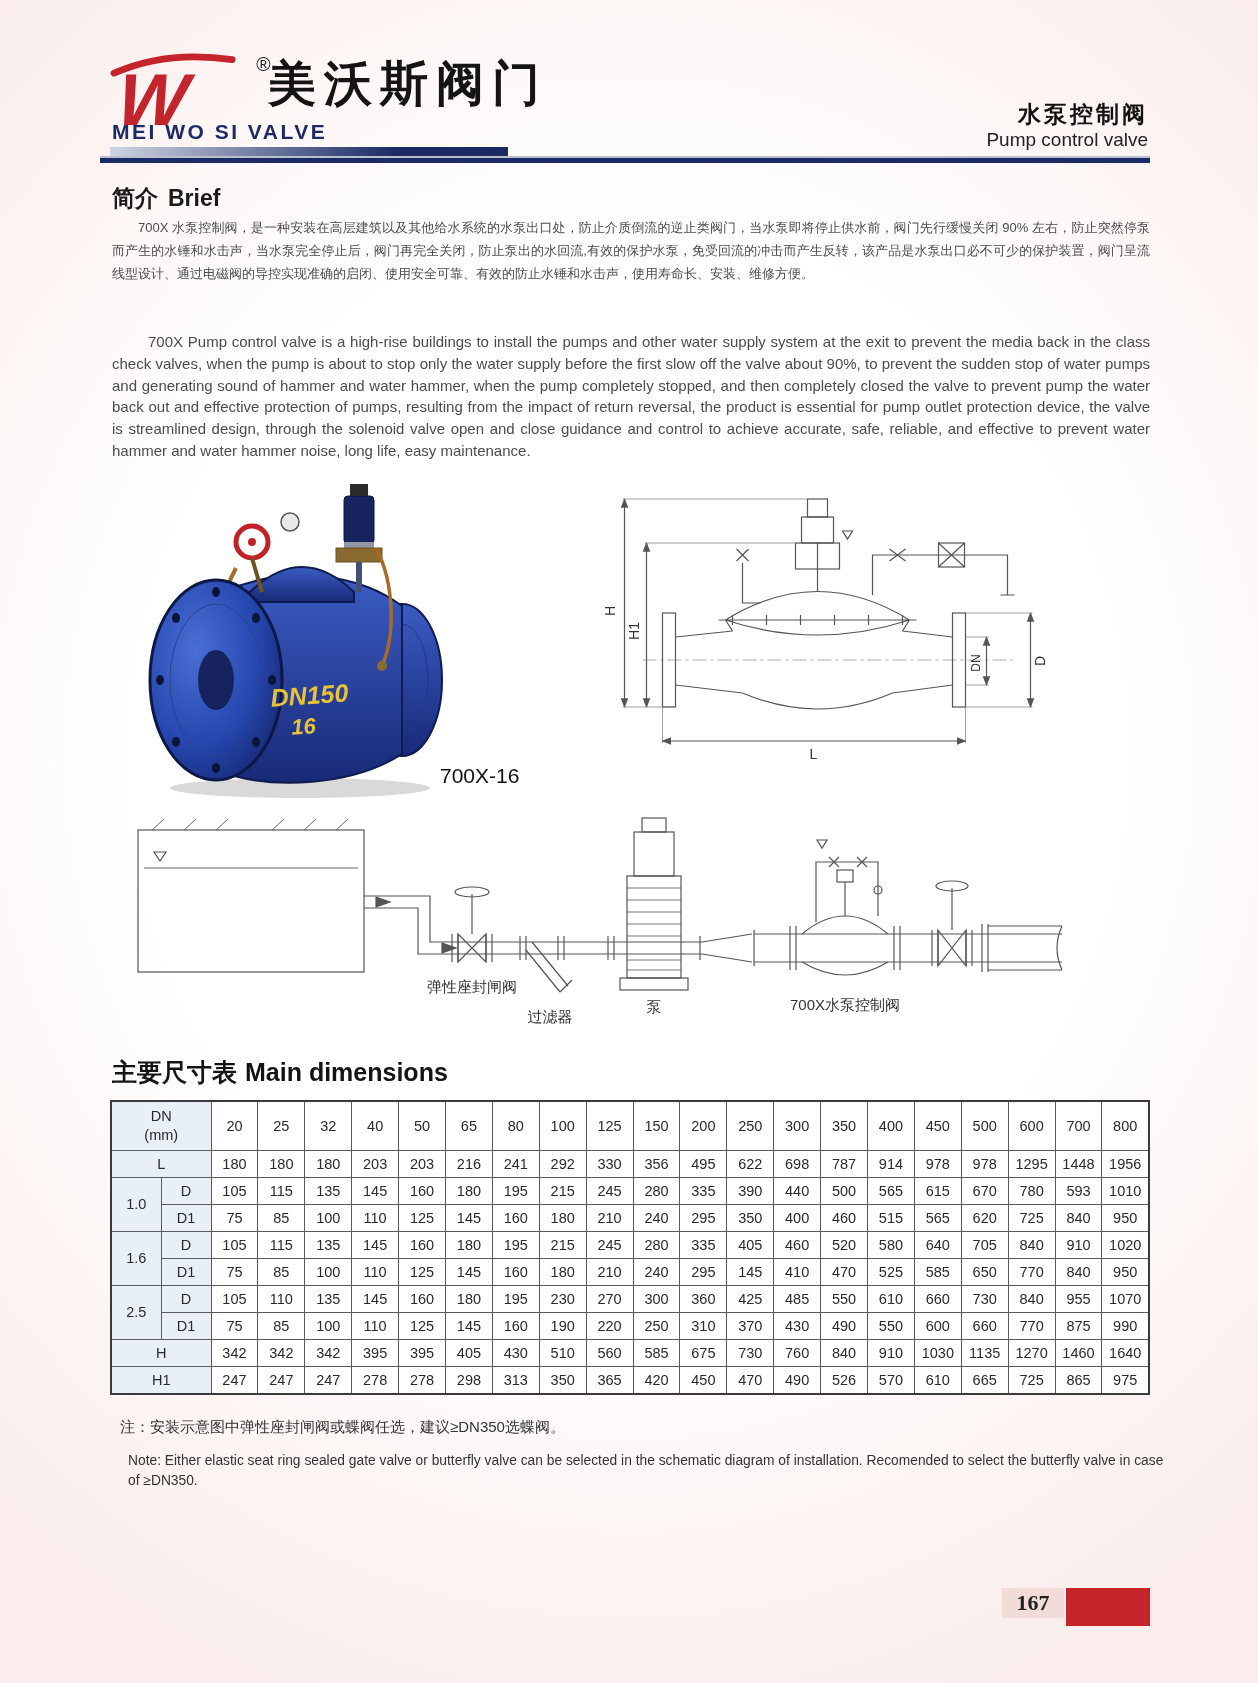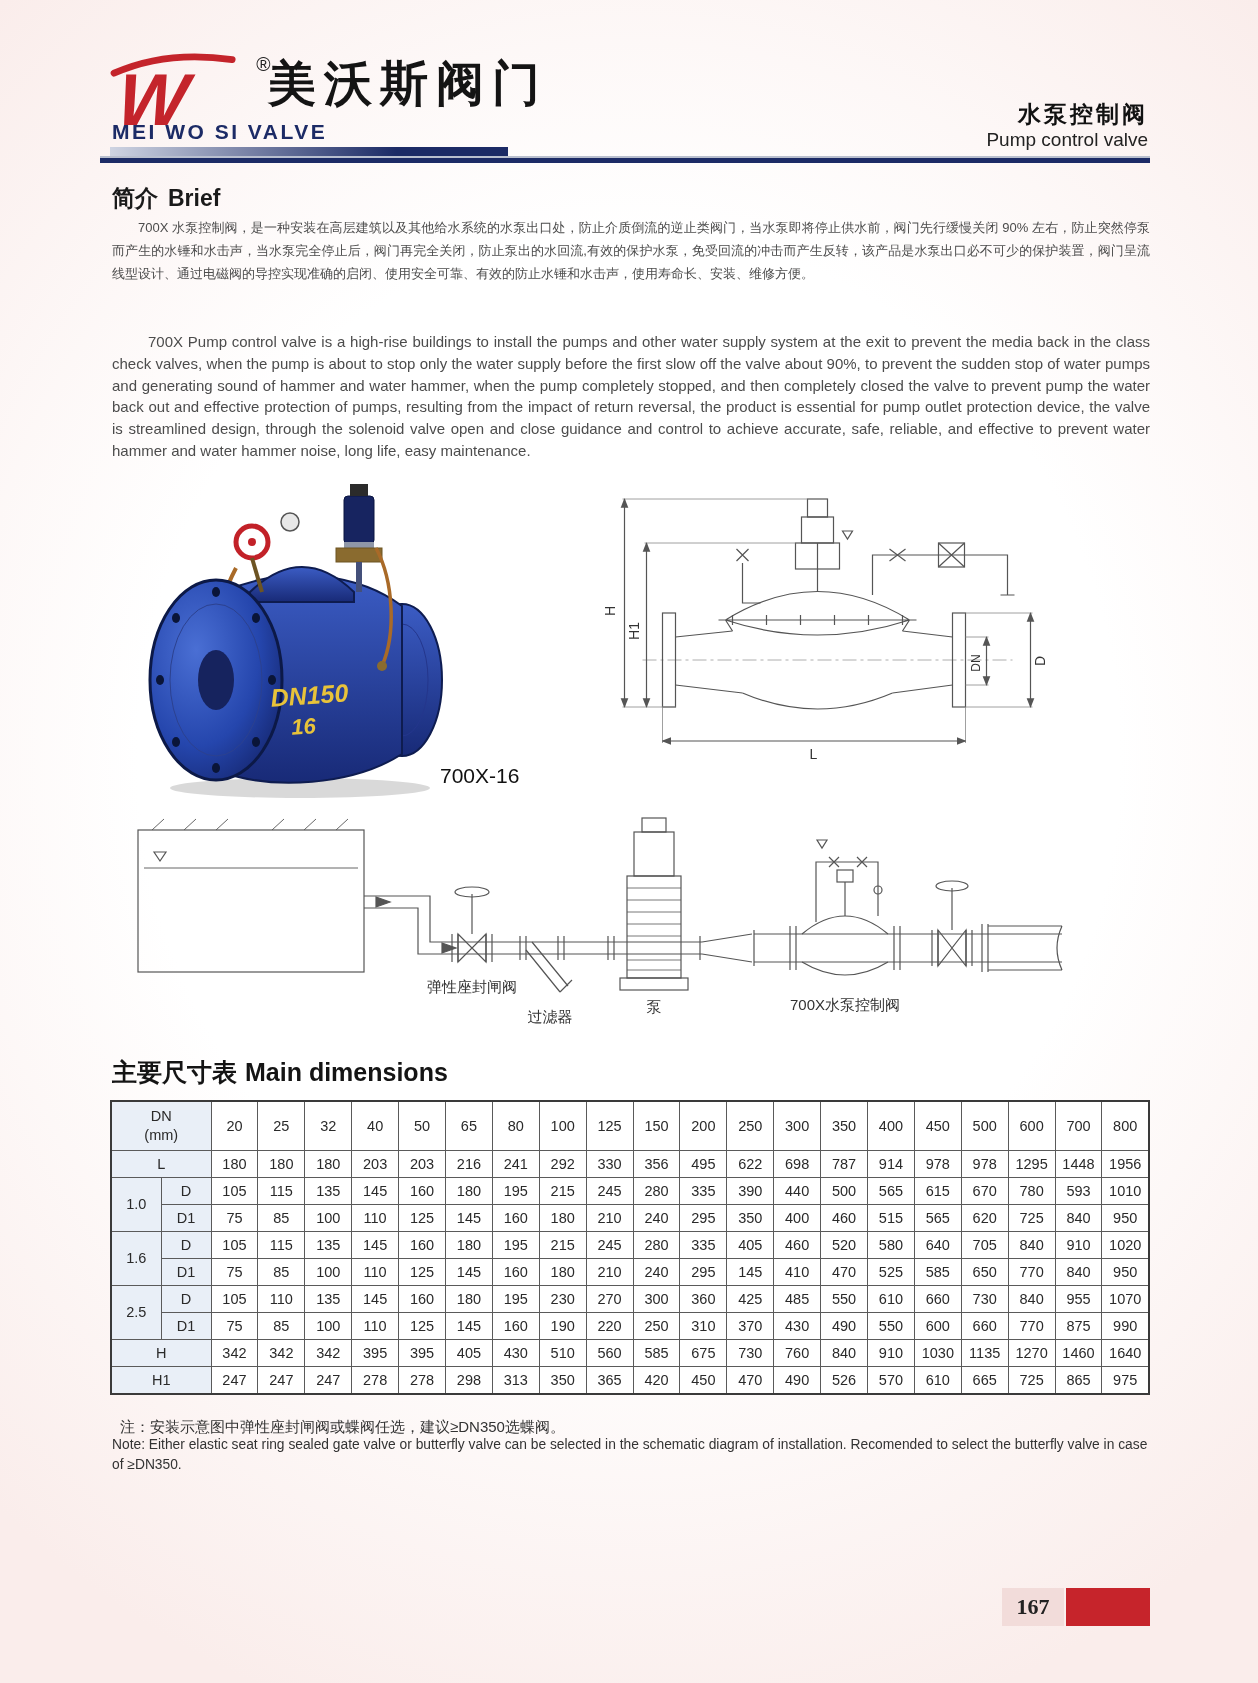--- a/index.html
+++ b/index.html
@@ -37,24 +37,24 @@
   .dims-h{left:112px;top:1056px;font-size:25px;font-weight:bold;color:#141414;}
   .dims-h .en{margin-left:8px;}
   .tblwrap{left:110px;top:1100px;width:1040px;}
   table{border-collapse:collapse;table-layout:fixed;width:1040px;border:2px solid #3a3a3a;background:#fff;}
   td{border:1px solid #5a5a5a;text-align:center;font-size:14.5px;padding:5px 1px;color:#2a2a2a;overflow:hidden;}
   td.hd{background:#e9eff7;}
   td.corner div{line-height:1.3;}
 
   
   .note-cn{left:112px;top:1410px;font-size:15px;color:#333;margin:8px;}
-  .note-en{left:112px;top:1435px;width:1038px;font-size:13.8px;color:#333;line-height:1.45;margin:0;}
+  .note-en{left:112px;top:1435px;width:1038px;font-size:13.8px;color:#333;line-height:1.45;margin:16px;}
 
   
-  .pageno-box{left:1002px;top:1588px;width:62px;height:38px;background:#f2dcda;display:flex;
+  .pageno-box{left:1002px;top:1588px;width:62px;height:30px;background:#f2dcda;display:flex;
     align-items:center;justify-content:center;font-family:"Liberation Serif","DejaVu Serif",serif;
     font-weight:bold;font-size:22px;color:#222;}
   .redblock{left:1066px;top:1588px;width:84px;height:38px;background:#c6242b;}
 </style>
 </head>
 <body>
 
 <div class="page">
 
   <svg class="abs logo-svg" viewBox="0 0 175 95">

